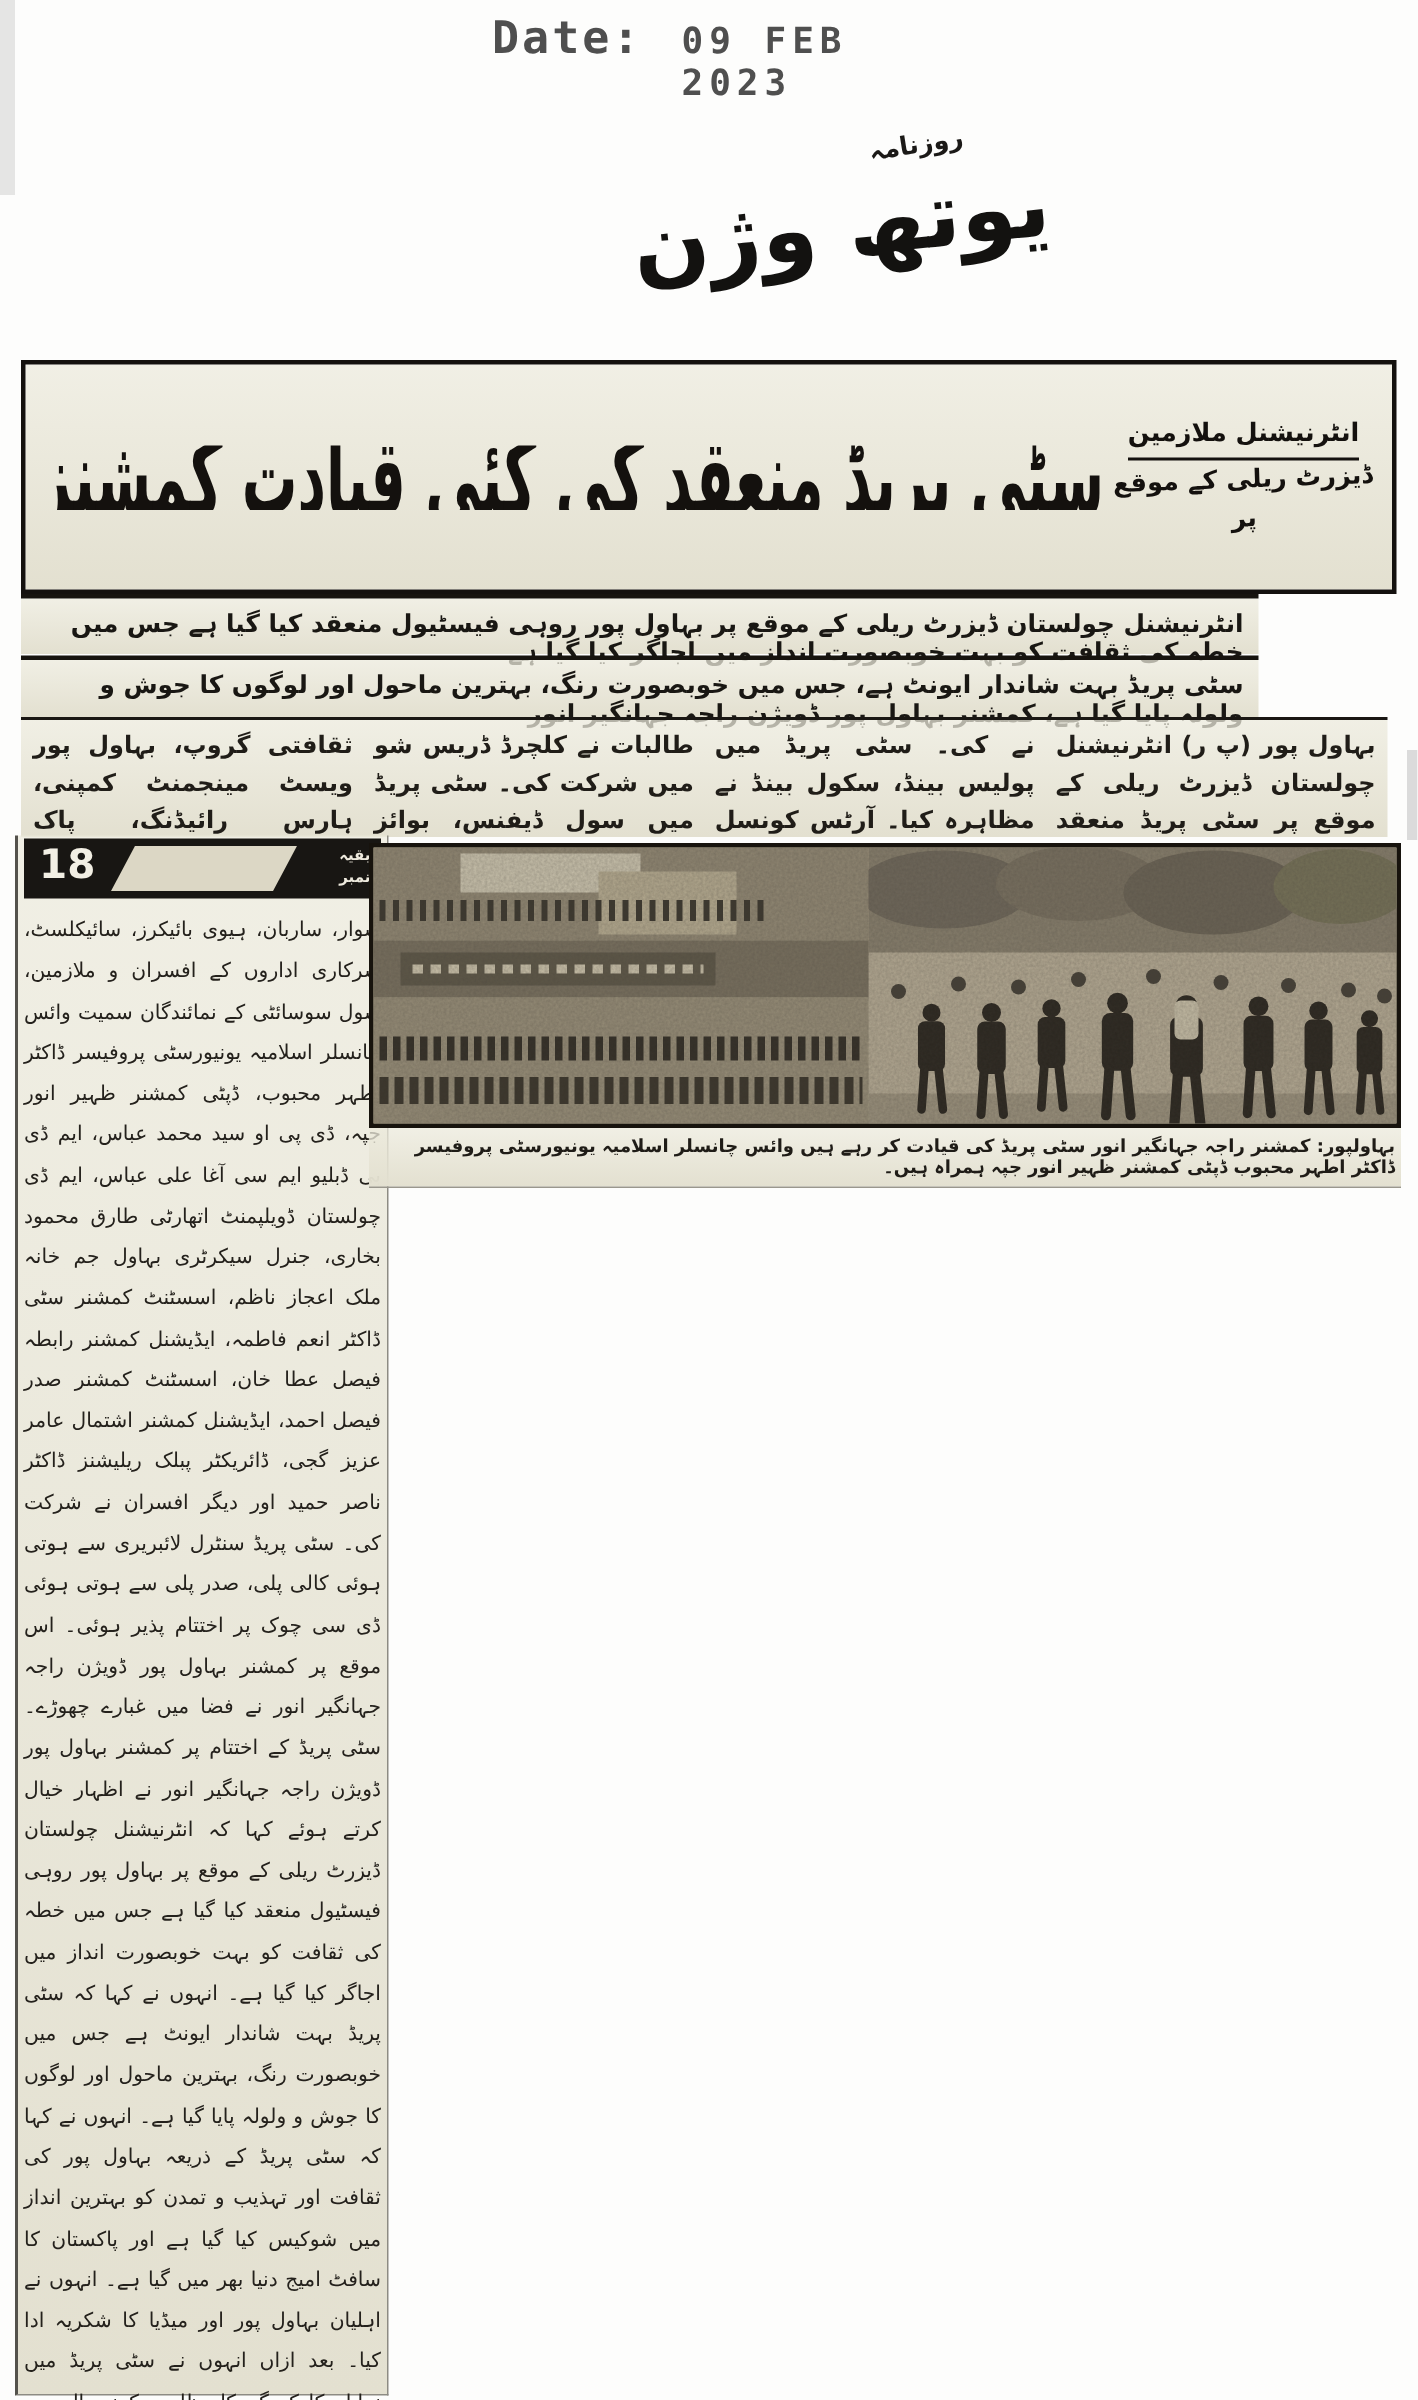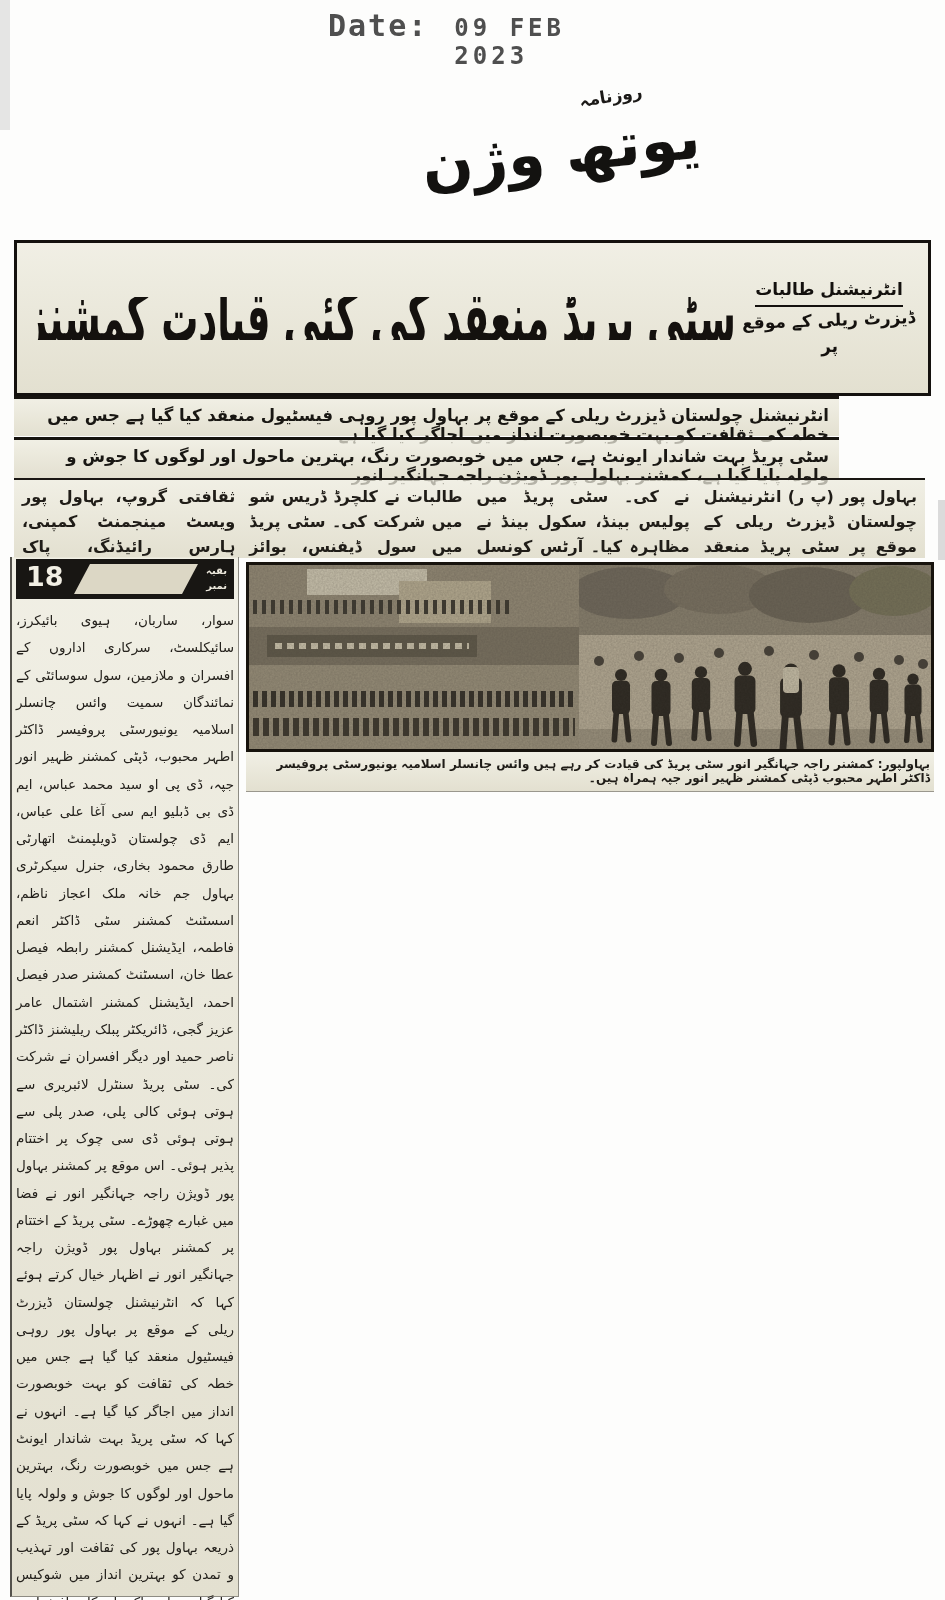--- a/index.html
+++ b/index.html
@@ -40,21 +40,21 @@
     border-top:3px solid #17140f;padding:7px 10px 6px 10px;box-sizing:border-box;font-size:16.5px;}
   .dek1{top:396px;height:40px;}
   .dek2{top:437px;height:41px;padding-left:26px;}
   
   .body-cols{left:14px;top:478px;width:911px;height:80px;display:flex;direction:rtl;gap:14px;
     border-top:2px solid #1a1713;padding:5px 8px;box-sizing:border-box;overflow:hidden;}
   .body-col{flex:1;font-size:16px;font-weight:600;line-height:1.55;text-align:justify;
     text-align-last:right;direction:rtl;color:#201d18;}
   .jump-note{text-align:center;font-weight:700;margin-top:1px;}
   
-  .left-col{left:10px;top:557px;width:229px;height:1040px;box-sizing:border-box;
+  .left-col{left:10px;top:557px;width:249px;height:1040px;box-sizing:border-box;
     border-left:2px solid #54524c;border-right:1px solid #8d8b83;border-bottom:1px solid #8d8b83;
     padding:0 4px;}
   .jump-badge{height:40px;background:#181613;position:relative;margin:2px 0 8px 0;}
   .jump-number{position:absolute;left:10px;top:2px;color:#f2efe4;font-size:27px;font-weight:700;}
   .jump-cut{position:absolute;left:66px;top:5px;width:108px;height:30px;background:#dcd7c5;transform:skewX(-28deg);}
   .jump-label{position:absolute;right:7px;top:5px;font-size:10px;line-height:1.45;color:#eeeade;
     text-align:center;direction:rtl;font-weight:700;}
   .cont-body{direction:rtl;text-align:justify;text-align-last:right;font-size:13.5px;
     line-height:2.02;font-weight:500;color:#24211c;}
   
@@ -78,21 +78,21 @@
 <div class="abs masthead">
   <div class="tagline">روزنامہ</div>
   <div class="title">یوتھ وژن</div>
 </div>
 
 <div class="abs headline-box newsprint">
   <div class="headline-main">
     <span class="inner">سٹی پریڈ منعقد کی گئی قیادت کمشنز بہاولپور نے کی</span>
   </div>
   <div class="headline-kicker">
-    <span class="k1">انٹرنیشنل طالبات</span>
+    <span class="k1">انٹرنیشنل ملازمین</span>
     <span class="k2">ڈیزرٹ ریلی کے موقع پر</span>
   </div>
 </div>
 
 <div class="abs dek dek1 newsprint">انٹرنیشنل چولستان ڈیزرٹ ریلی کے موقع پر بہاول پور روہی فیسٹیول منعقد کیا گیا ہے جس میں خطہ کی ثقافت کو بہت خوبصورت انداز میں اجاگر کیا گیا ہے</div>
 <div class="abs dek dek2 newsprint">سٹی پریڈ بہت شاندار ایونٹ ہے، جس میں خوبصورت رنگ، بہترین ماحول اور لوگوں کا جوش و ولولہ پایا گیا ہے، کمشنر بہاول پور ڈویژن راجہ جہانگیر انور</div>
 
 <div class="abs body-cols newsprint">
   <div class="body-col">بہاول پور (پ ر) انٹرنیشنل چولستان ڈیزرٹ ریلی کے موقع پر سٹی پریڈ منعقد کی گئی جس کی قیادت کمشنر بہاول پور ڈویژن راجہ جہانگیر انور</div>
   <div class="body-col">نے کی۔ سٹی پریڈ میں پولیس بینڈ، سکول بینڈ نے مظاہرہ کیا۔ آرٹس کونسل بہاول پور کا کلچرل فلوٹ، ریسکیو 1122 اور سرکاری سکولوں کے طلبہ و</div>

